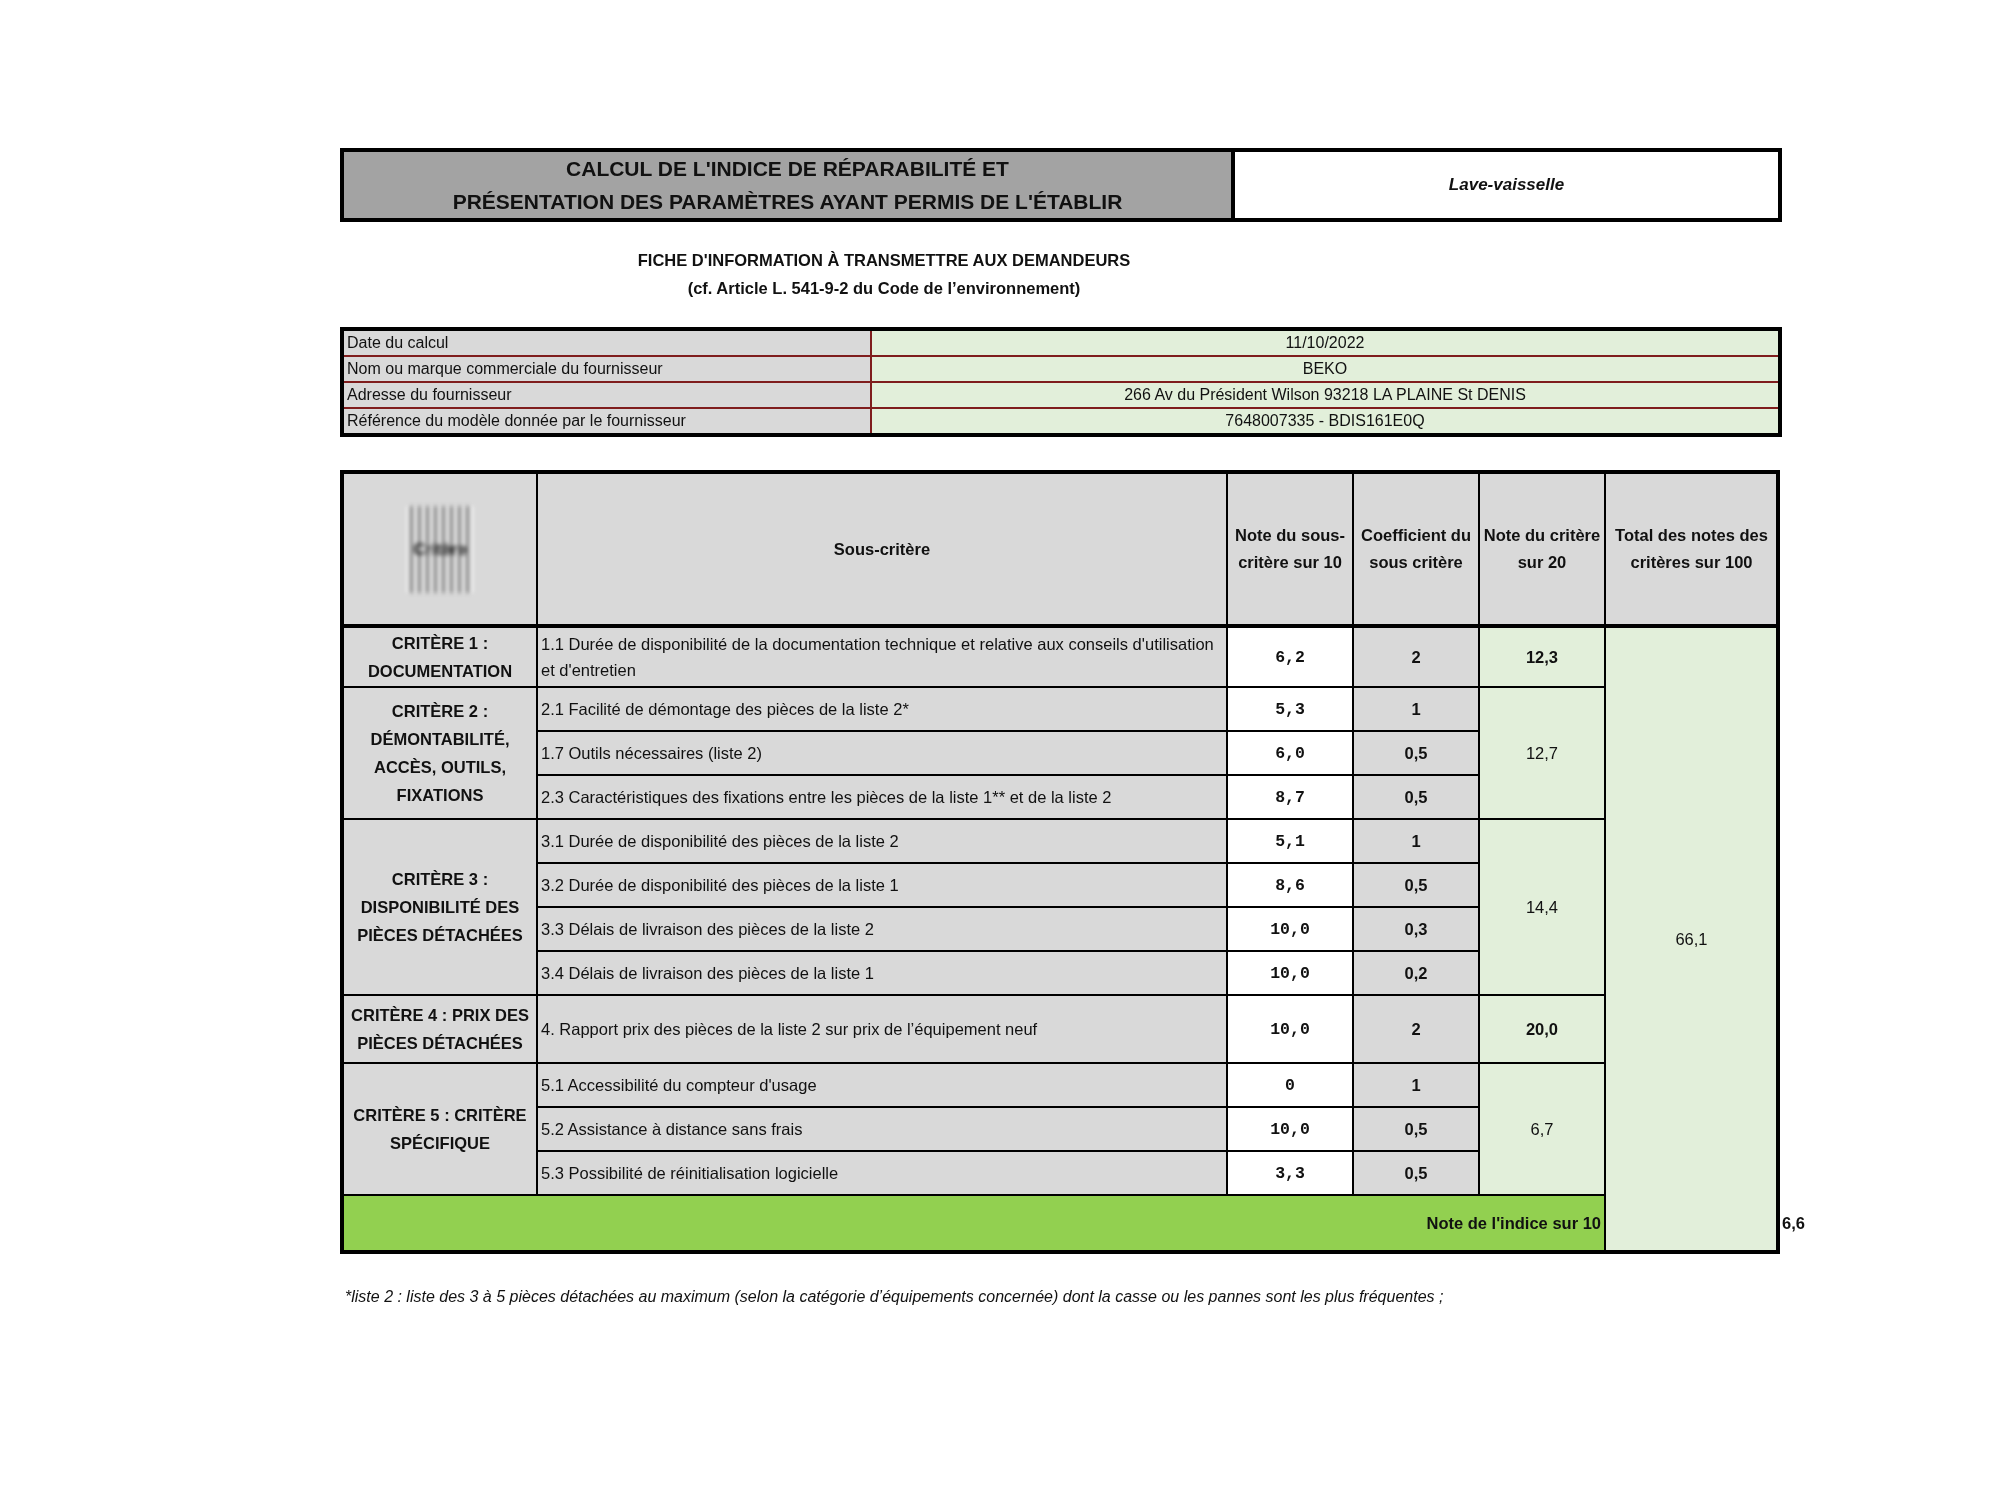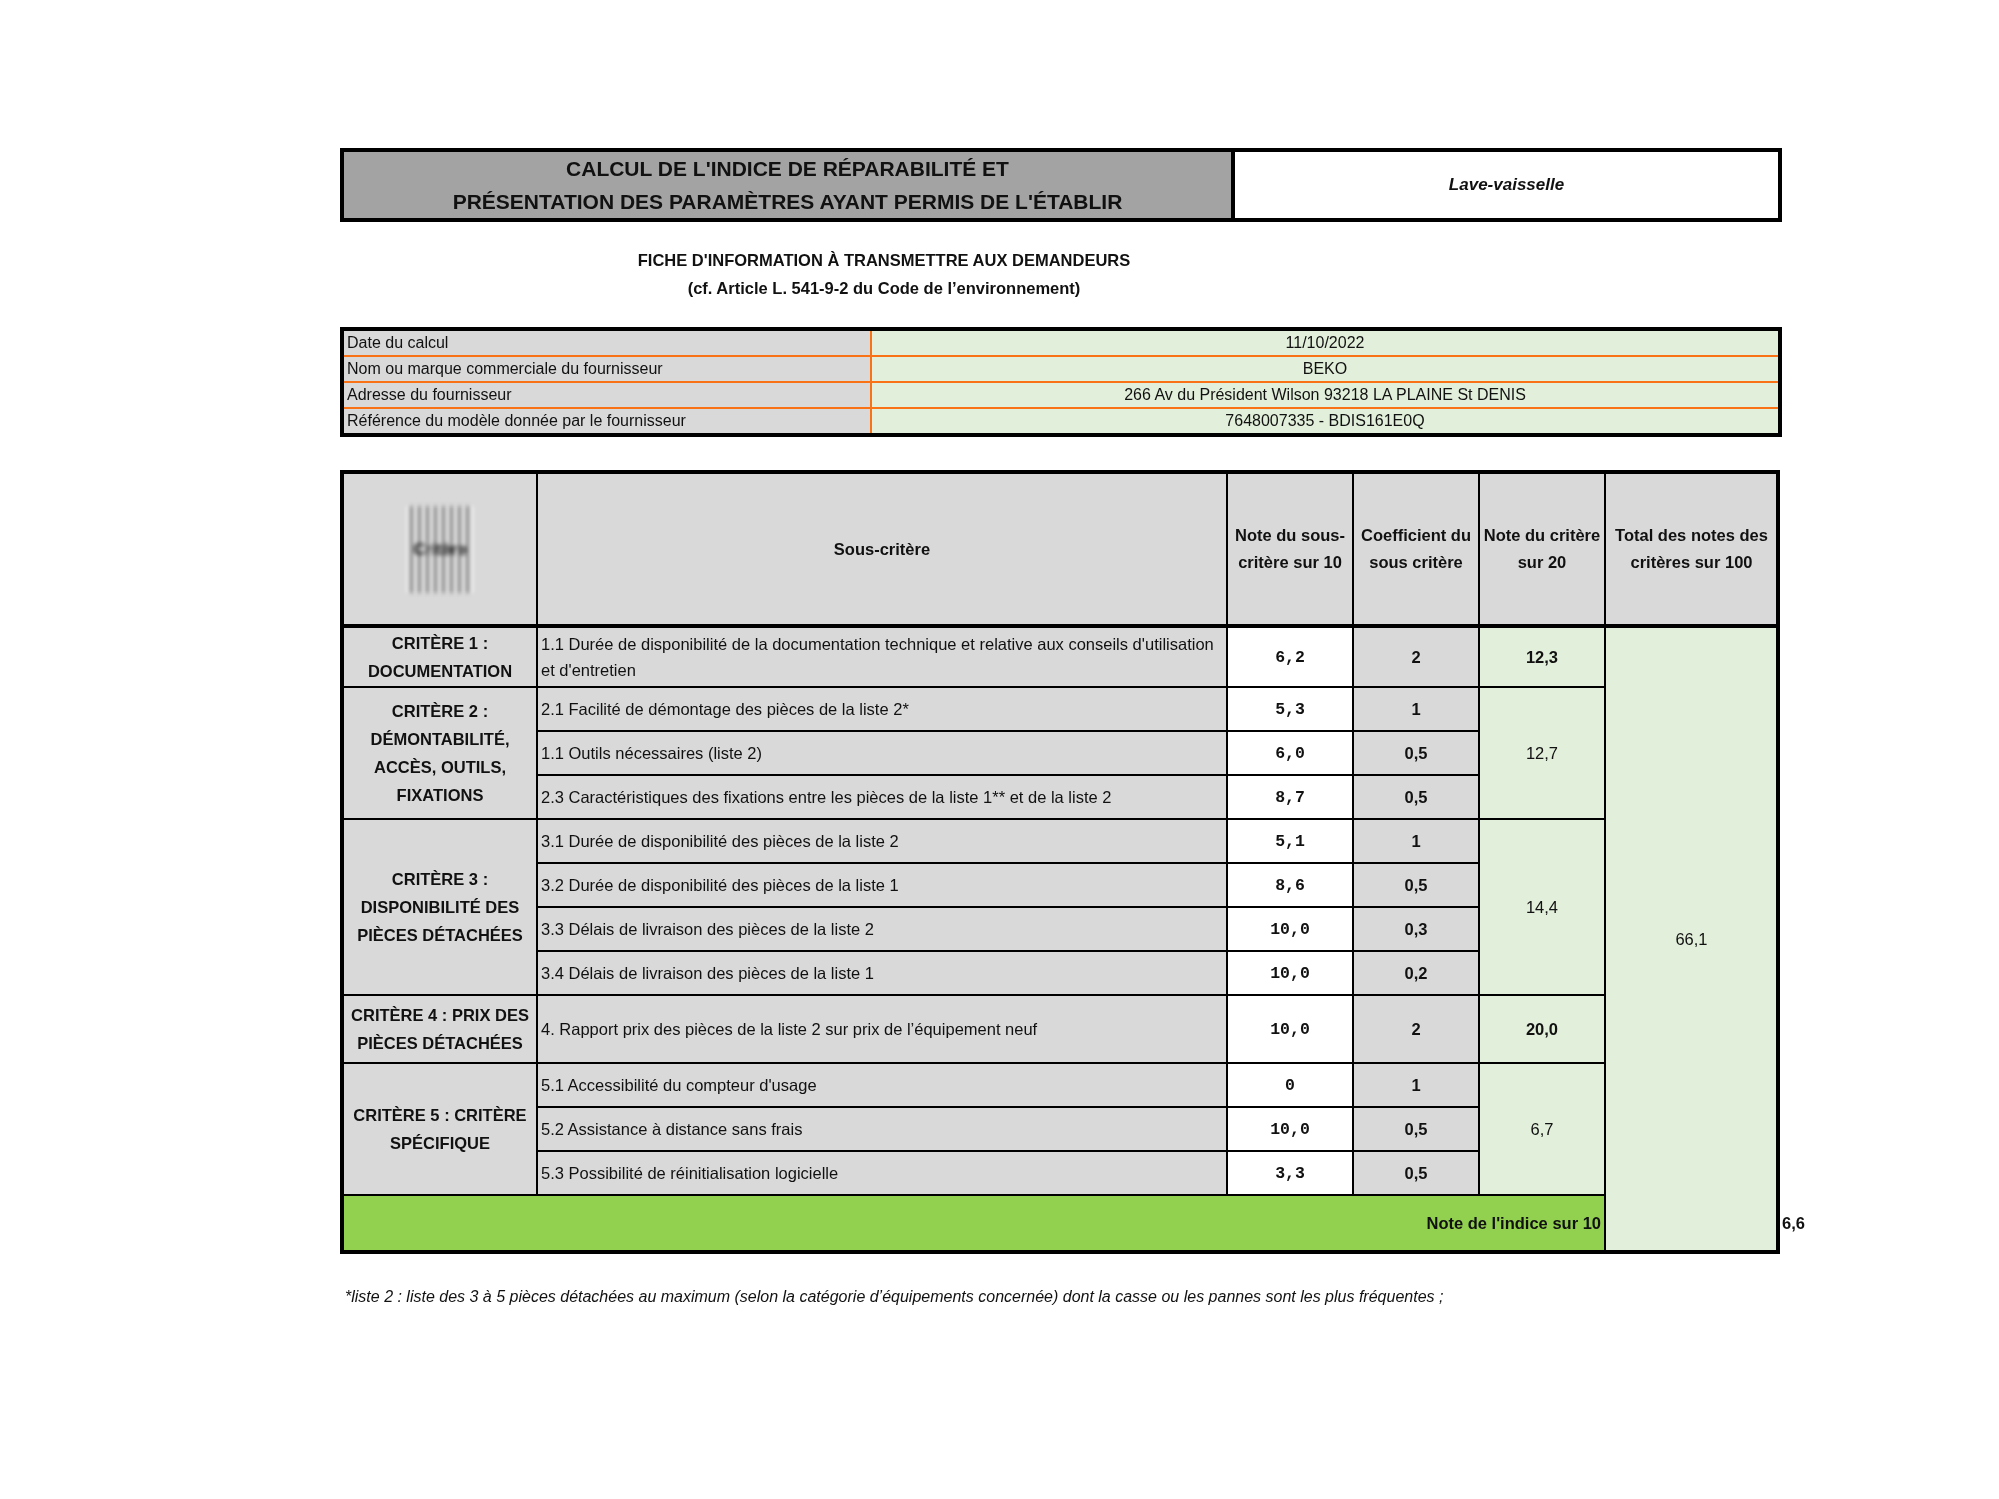--- a/index.html
+++ b/index.html
@@ -11,21 +11,21 @@
   #title-box { left: 340px; top: 148px; width: 1442px; height: 74px; border: 4px solid #000; display: flex; }
   #title-left { width: 887px; background: #a3a3a3; border-right: 4px solid #000; display: flex; flex-direction: column;
                 align-items: center; justify-content: center; font-weight: bold; font-size: 21px; line-height: 33px; }
   #title-right { flex: 1; background: #fff; display: flex; align-items: center; justify-content: center;
                  font-style: italic; font-weight: bold; font-size: 17px; }
 
   #subtitle { left: 340px; top: 246px; width: 1088px; text-align: center; font-weight: bold; font-size: 16.5px; line-height: 28px; }
 
   
   #info-table { left: 340px; top: 327px; width: 1442px; border-collapse: collapse; border: 4px solid #000; }
-  #info-table td { border: 2px solid #f97316; height: 24px; padding: 0 3px; font-size: 16px; line-height: 24px; }
+  #info-table td { border: 2px solid #7f1d1d; height: 24px; padding: 0 3px; font-size: 16px; line-height: 24px; }
   #info-table td.lbl { width: 520px; background: #d9d9d9; text-align: left; }
   #info-table td.val { background: #e2efda; text-align: center; }
 
   
   #main-table { left: 340px; top: 470px; width: 1430px; border-collapse: collapse; border: 4px solid #000; table-layout: fixed; }
   #main-table td, #main-table th { border: 2px solid #000; padding: 0 3px; font-size: 16.5px; }
   #main-table th { background: #d9d9d9; font-weight: bold; line-height: 27px; height: 150px; text-align: center; }
   .col-crit { width: 195px; }
   .col-sub { width: 690px; }
   .col-note { width: 126px; }
@@ -123,21 +123,21 @@
     </tr>
 
     <tr class="hs thick-top">
       <td class="crit" rowspan="3">CRITÈRE 2 : DÉMONTABILITÉ, ACCÈS, OUTILS, FIXATIONS</td>
       <td class="sub">2.1 Facilité de démontage des pièces de la liste 2*</td>
       <td class="note">5,3</td>
       <td class="coef">1</td>
       <td class="note20" rowspan="3">12,7</td>
     </tr>
     <tr class="hs">
-      <td class="sub">1.1 Outils nécessaires (liste 2)</td>
+      <td class="sub">1.7 Outils nécessaires (liste 2)</td>
       <td class="note">6,0</td>
       <td class="coef">0,5</td>
     </tr>
     <tr class="hs">
       <td class="sub">2.3 Caractéristiques des fixations entre les pièces de la liste 1** et de la liste 2</td>
       <td class="note">8,7</td>
       <td class="coef">0,5</td>
     </tr>
 
     <tr class="hs thick-top">

